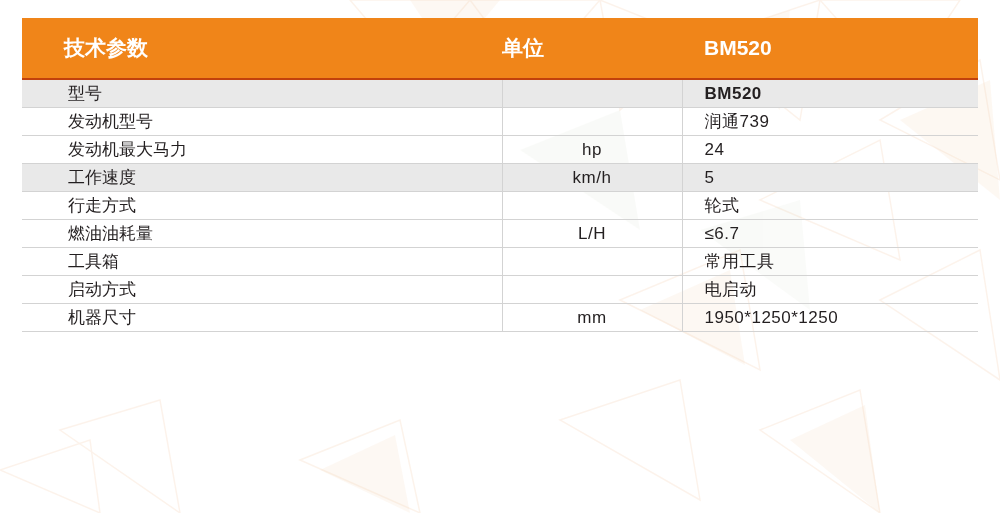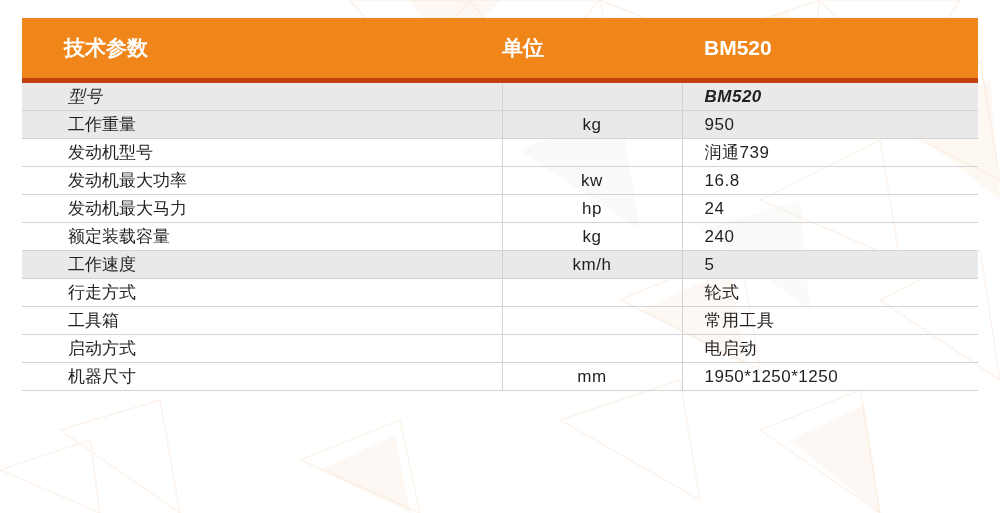--- a/index.html
+++ b/index.html
@@ -85,22 +85,21 @@
     letter-spacing: 0.5px;
   }
   td.value {
     padding-left: 22px;
     letter-spacing: 0.5px;
   }
   tbody tr.bold-val td.value {
     font-weight: bold;
   }
   tbody tr:first-child td {
-    border-top: 5px solid #c2410c;
-    font-style: italic;
+    border-top: 2px solid #c2410c;
   }
 </style>
 </head>
 <body>
 
 <div class="bg-deco">
   <svg width="1000" height="513" viewBox="0 0 1000 513" xmlns="http://www.w3.org/2000/svg">
     <g opacity="0.22" fill="none" stroke="#f3c9a6" stroke-width="1.5">
       <polygon points="350,0 470,0 410,70"></polygon>
       <polygon points="470,0 600,0 530,80"></polygon>
@@ -145,54 +144,44 @@
         <th class="h-unit">单位</th>
         <th class="h-value">BM520</th>
       </tr>
     </thead>
     <tbody id="spec-body">
         <tr class="shaded bold-val">
           <td class="param">型号</td>
           <td class="unit"></td>
           <td class="value">BM520</td>
         </tr>
-        <tr class="shaded">
-          <td class="param">工作重量</td>
-          <td class="unit">kg</td>
-          <td class="value">950</td>
-        </tr>
         <tr class="plain">
           <td class="param">发动机型号</td>
           <td class="unit"></td>
           <td class="value">润通739</td>
         </tr>
         <tr class="plain">
-          <td class="param">发动机最大功率</td>
-          <td class="unit">kw</td>
-          <td class="value">16.8</td>
-        </tr>
-        <tr class="plain">
           <td class="param">发动机最大马力</td>
           <td class="unit">hp</td>
           <td class="value">24</td>
-        </tr>
-        <tr class="plain">
-          <td class="param">额定装载容量</td>
-          <td class="unit">kg</td>
-          <td class="value">240</td>
         </tr>
         <tr class="shaded">
           <td class="param">工作速度</td>
           <td class="unit">km/h</td>
           <td class="value">5</td>
         </tr>
         <tr class="plain">
           <td class="param">行走方式</td>
           <td class="unit"></td>
           <td class="value">轮式</td>
+        </tr>
+        <tr class="plain">
+          <td class="param">燃油油耗量</td>
+          <td class="unit">L/H</td>
+          <td class="value">≤6.7</td>
         </tr>
         <tr class="plain">
           <td class="param">工具箱</td>
           <td class="unit"></td>
           <td class="value">常用工具</td>
         </tr>
         <tr class="plain">
           <td class="param">启动方式</td>
           <td class="unit"></td>
           <td class="value">电启动</td>

